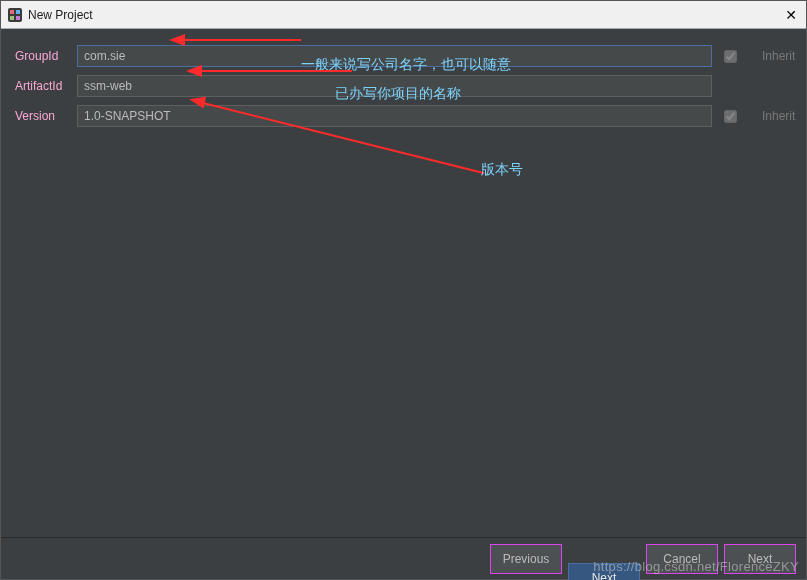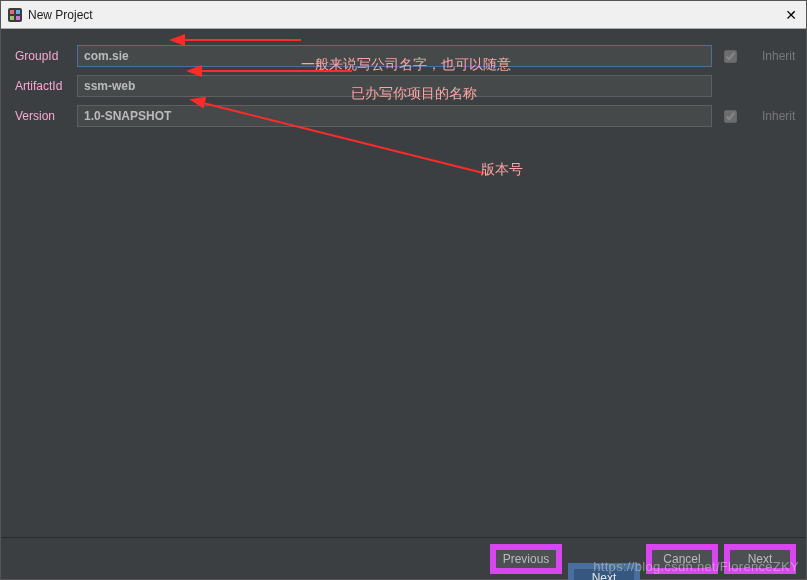--- a/index.html
+++ b/index.html
@@ -5,29 +5,29 @@
   * { box-sizing: border-box; margin: 0; padding: 0; }
   html, body { width: 807px; height: 580px; overflow: hidden; font-family: "Segoe UI", Tahoma, sans-serif; font-size: 12px; background: #fff; }
   .window { width: 807px; height: 580px; border: 1px solid #555; display: flex; flex-direction: column; }
   .titlebar { height: 28px; background: #f0f0f0; display: flex; align-items: center; padding: 0 6px; border-bottom: 1px solid #aaa; }
   .titlebar .icon { width: 16px; height: 16px; margin-right: 5px; display: flex; align-items: center; justify-content: center; }
   .titlebar .title { flex: 1; font-size: 12px; color: #222; }
   .titlebar .close { width: 18px; text-align: center; font-size: 14px; font-family: Arial; cursor: pointer; }
   .body { flex: 1; background: #3c3f41; position: relative; padding: 16px 14px; color: #bbbbbb; }
   .row { display: flex; align-items: center; margin-bottom: 8px; }
   .row .label { width: 62px; font-size: 12px; color: #f9a8d4; }
-  .row .input { flex: 1; height: 22px; background: #45494a; border: 1px solid #5e6060; color: #bbbbbb; padding: 0 6px; font-size: 12px; outline: none; font-weight: bold; }
+  .row .input { flex: 1; height: 22px; background: #45494a; border: 1px solid #5e6060; color: #bbbbbb; padding: 0 6px; font-size: 12px; outline: none; }
   .row .input.focus { border: 1px solid #4a6e9e; background: #45494a; }
   .row .inherit { width: 80px; display: flex; align-items: center; justify-content: flex-start; padding-left: 12px; opacity: 0.45; gap: 21px; }
   .row .inherit input { margin-right: 4px; }
   .footer { height: 42px; background: #3c3f41; display: flex; align-items: center; justify-content: flex-end; padding: 0 10px; gap: 6px; border-top: 1px solid #2b2b2b; }
-  .btn { min-width: 72px; height: 30px; border: 6px solid #d946ef; background: #4c5052; color: #bbbbbb; font-size: 12px; cursor: pointer; }
+  .btn { min-width: 72px; height: 30px; border: 1px solid #d946ef; background: #4c5052; color: #bbbbbb; font-size: 12px; cursor: pointer; }
   .btn.primary { background: #365880; border-color: #4a6e9e; color: #e6e6e6; margin-top: 39px; }
   
-  .anno { position: absolute; color: #fca5a5; font-size: 14px; font-family: "Microsoft YaHei","SimSun",sans-serif; pointer-events: none; }
+  .anno { position: absolute; color: #7dd3fc; font-size: 14px; font-family: "Microsoft YaHei","SimSun",sans-serif; pointer-events: none; }
   .arrow-head { position: absolute; width: 0; height: 0; border-top: 6px solid transparent; border-bottom: 6px solid transparent; border-right: 16px solid #ff2a2a; }
   .arrow-line { position: absolute; height: 2px; background: #ff2a2a; }
   .arrow-diag { position: absolute; background: #ff2a2a; transform-origin: left center; }
   .watermark { position: absolute; right: 8px; bottom: 6px; color: rgba(220,220,220,0.5); font-size: 13px; font-family: Arial; letter-spacing: 0.3px; pointer-events: none; }
 </style>
 </head>
 <body>
 
 <div class="window">
   <div class="titlebar">
@@ -72,21 +72,21 @@
         <span>Inherit</span>
       </label>
     </div>
 
     <div class="arrow-head" style="left:168px; top:5px;"></div>
     <div class="arrow-line" style="left:184px; top:10px; width:116px;"></div>
     <div class="anno" style="left:300px; top:27px;">一般来说写公司名字，也可以随意</div>
 
     <div class="arrow-head" style="left:185px; top:36px;"></div>
     <div class="arrow-line" style="left:201px; top:41px; width:150px;"></div>
-    <div class="anno" style="left:350px; top:56px;">已办写你项目的名称</div>
+    <div class="anno" style="left:334px; top:56px;">已办写你项目的名称</div>
 
     <div class="arrow-head" style="left:188px; top:66px; transform: rotate(12deg);"></div>
     <div class="arrow-diag" style="left:202px; top:73px; width:290px; height:2px; transform: rotate(14deg);"></div>
     <div class="anno" style="left:480px; top:132px;">版本号</div>
 
   </div>
 
   <div class="footer">
     <button class="btn">Previous</button>
     <button class="btn primary">Next</button>

